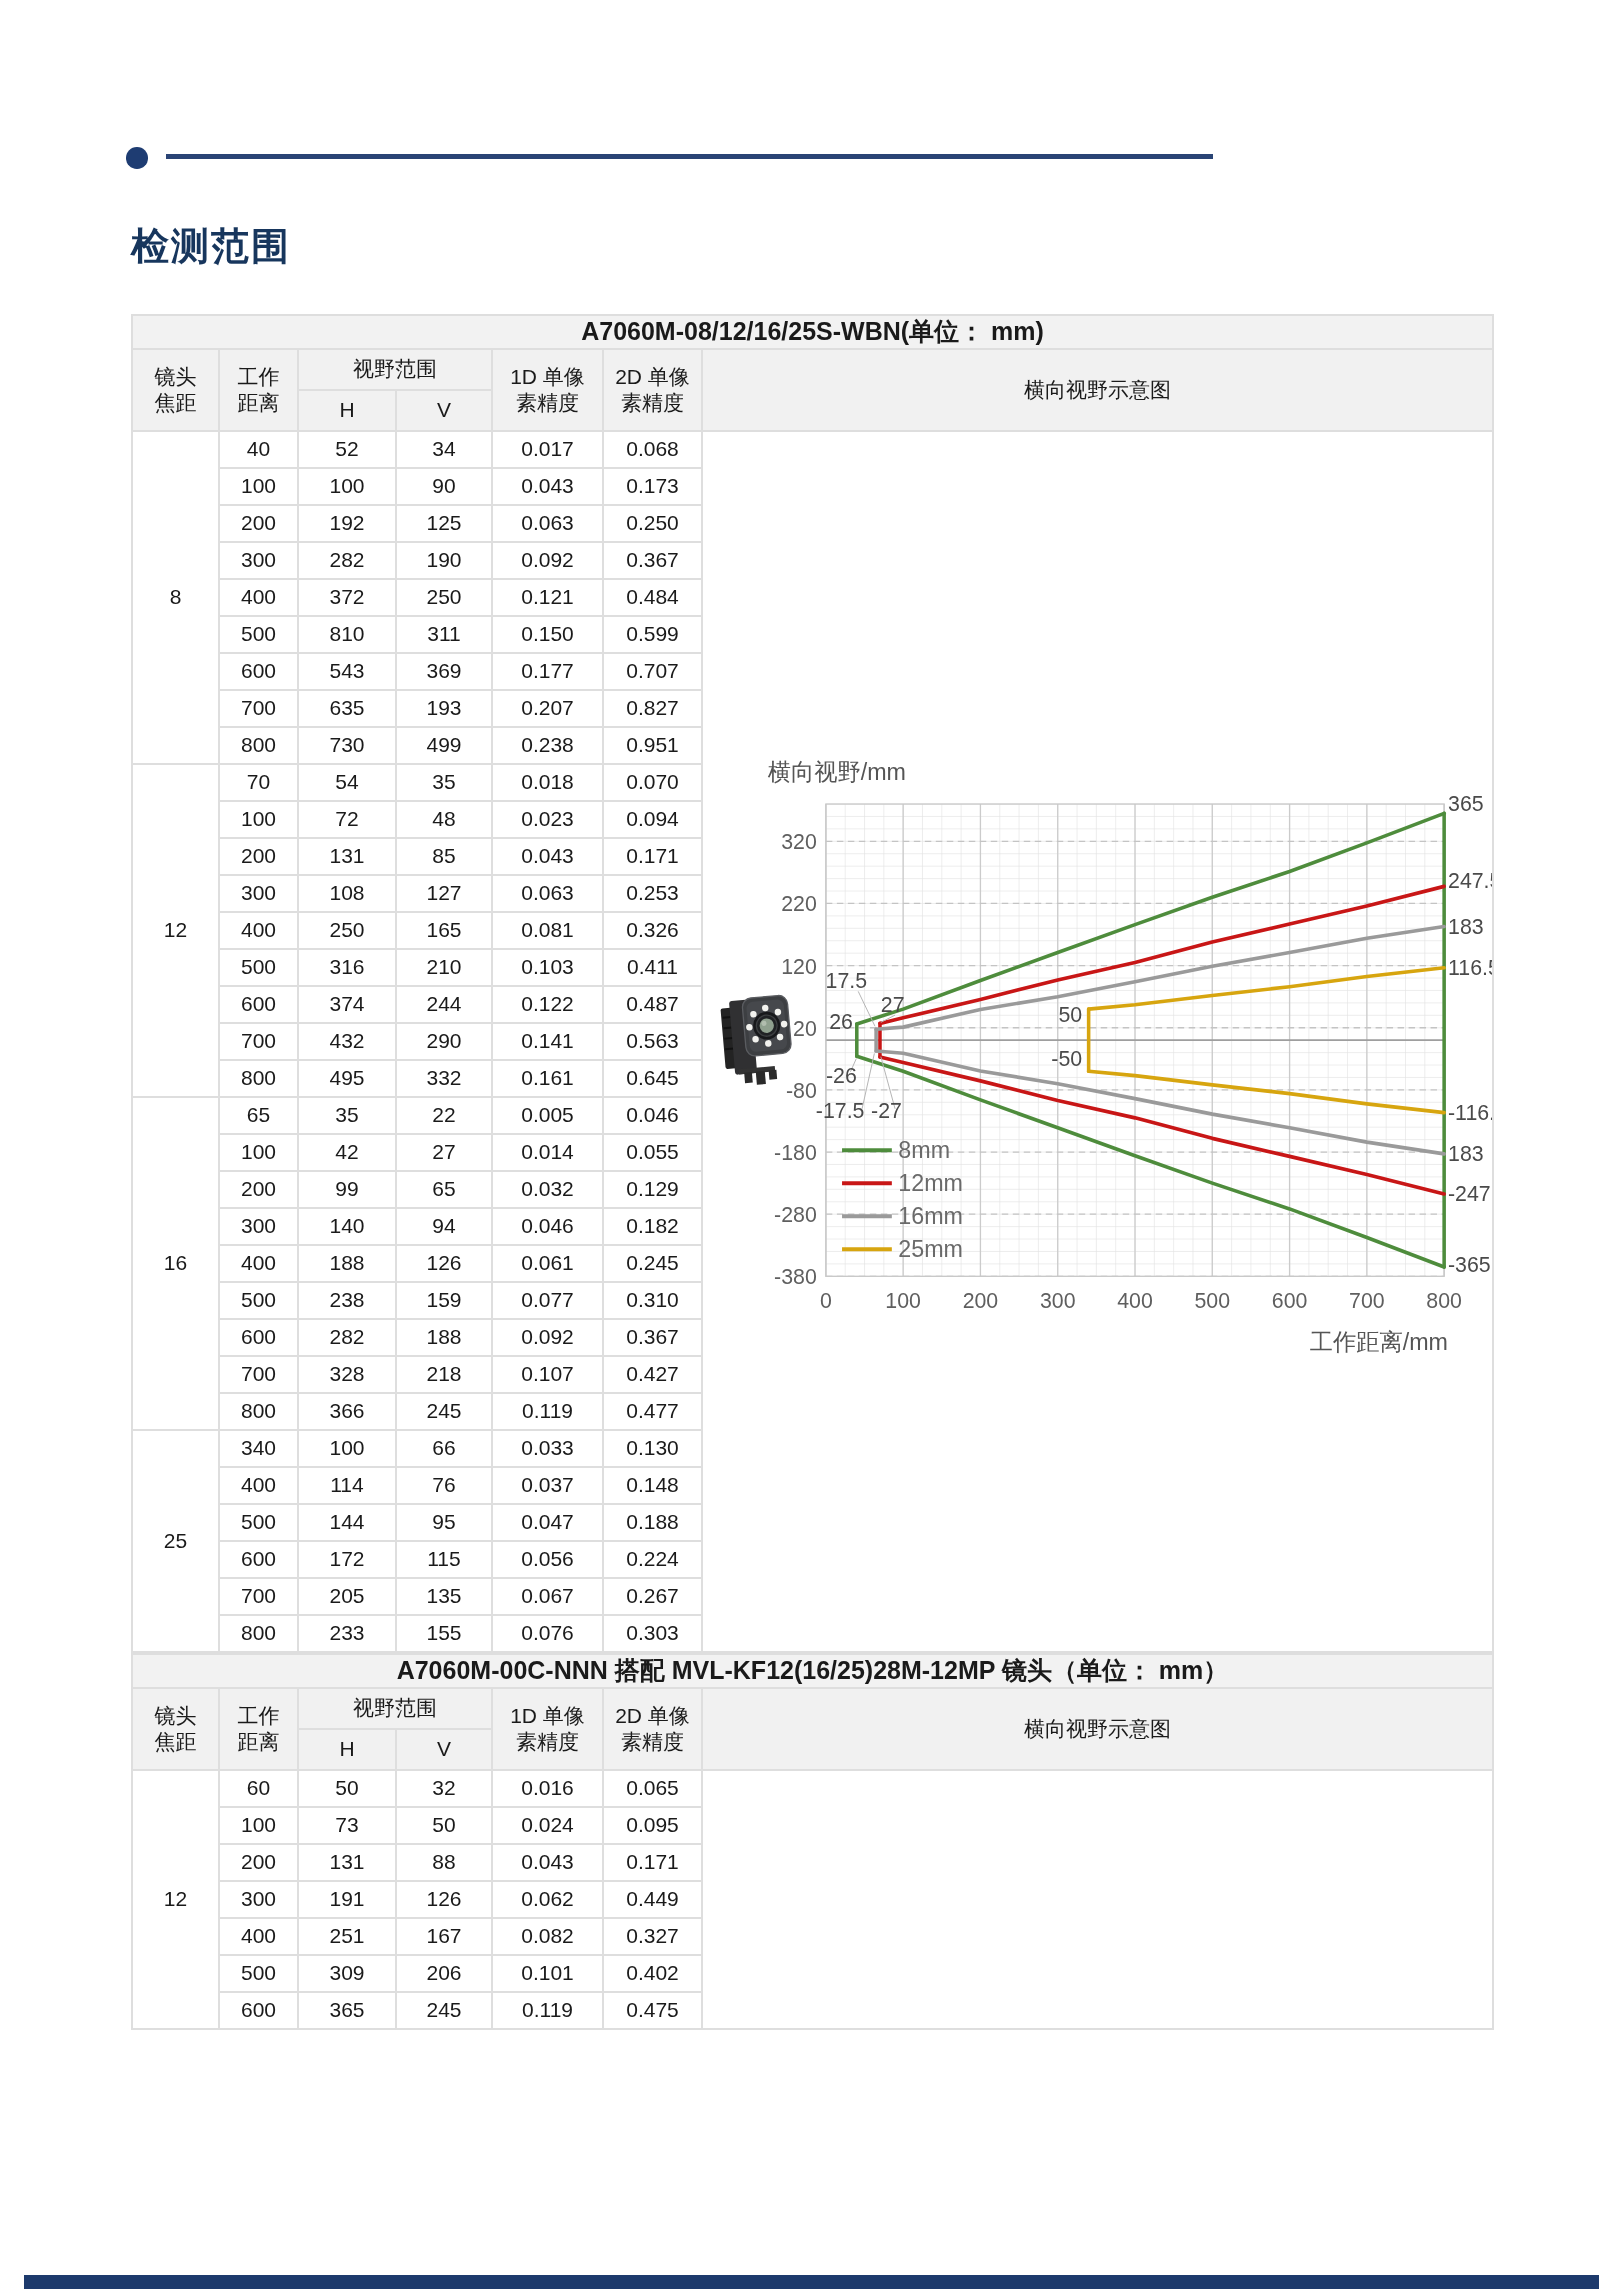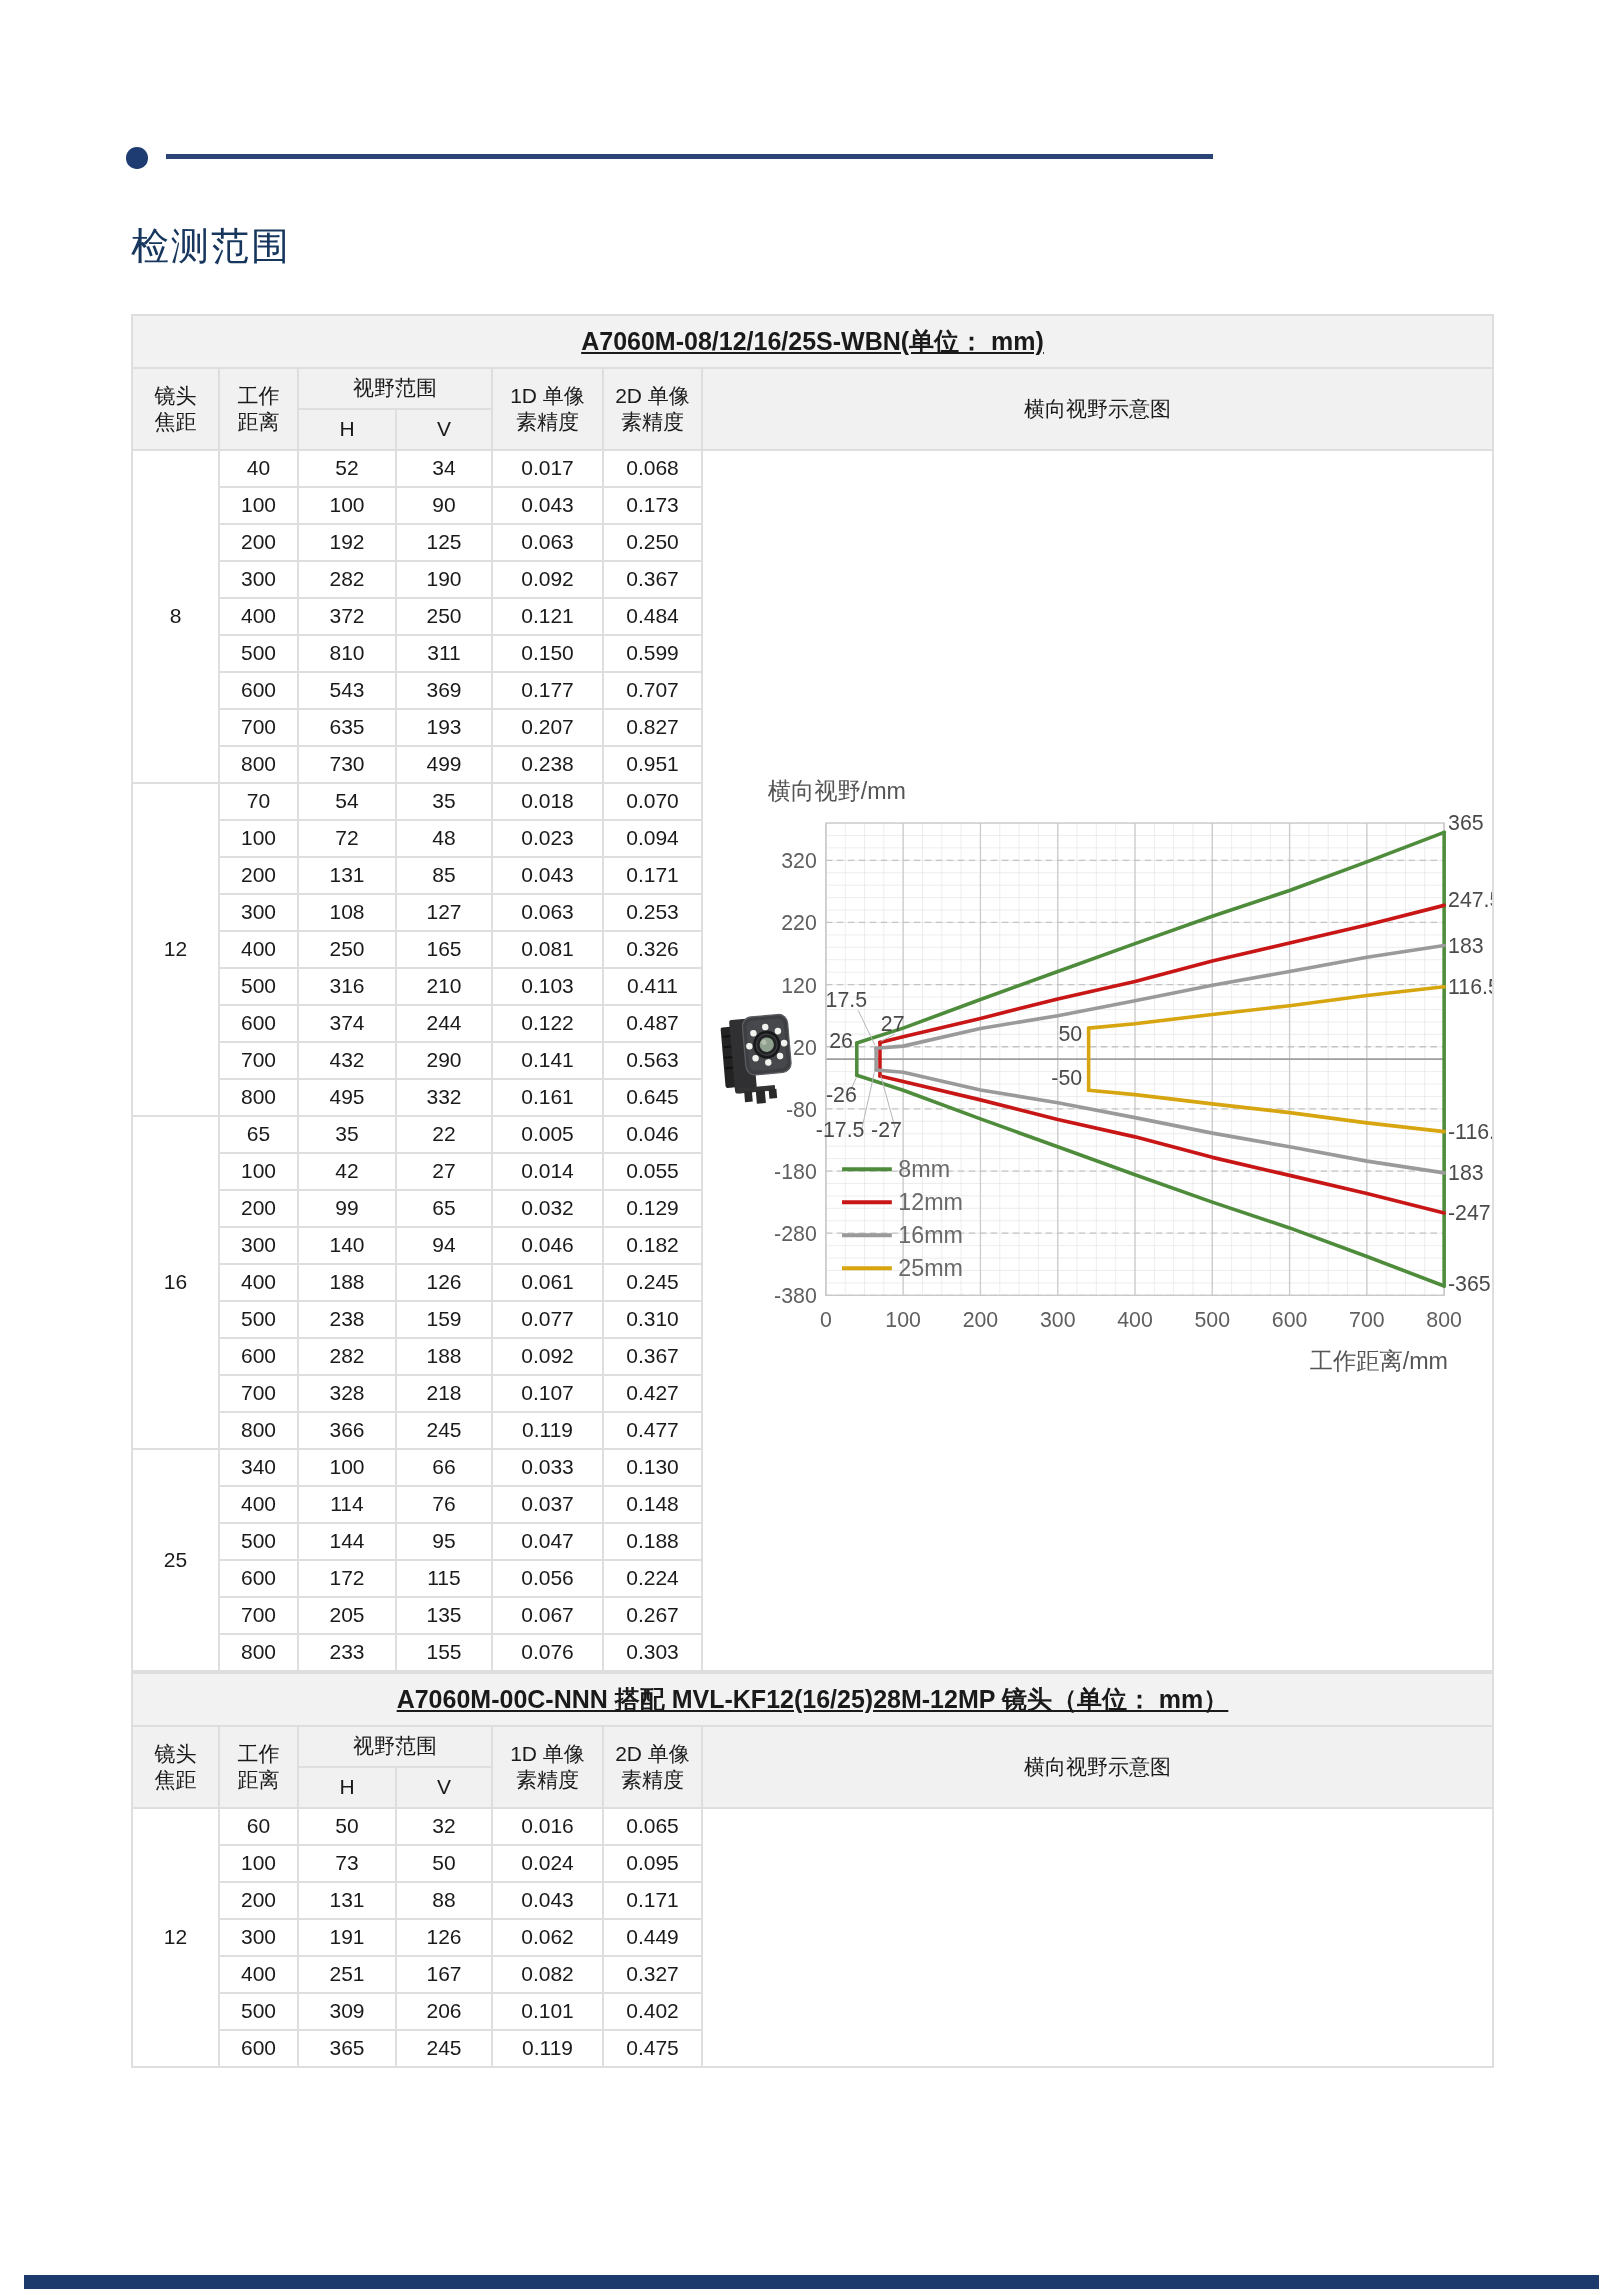--- a/index.html
+++ b/index.html
@@ -1,28 +1,28 @@
 <!DOCTYPE html>
 <html style="font-size:10.5px"><head>
 <meta charset="utf-8">
 <style>
   html,body{margin:0;padding:0;background:#ffffff;}
   .page{position:relative;width:1622px;height:2295px;background:#ffffff;
         font-family:"Liberation Sans", sans-serif;color:#1a1a1a;overflow:hidden;}
   .accent-dot{position:absolute;left:126px;top:147px;width:21.6px;height:21.6px;border-radius:50%;background:#1e3c72;}
   .accent-line{position:absolute;left:166px;top:154px;width:1047px;height:4.6px;background:#2a4475;}
-  .page-title{position:absolute;left:131px;top:221px;margin:0;font-size:38px;font-weight:normal;
+  .page-title{position:absolute;left:131px;top:221px;margin:0;font-size:38px;font-weight:bold;
               color:#17365d;letter-spacing:2px;}
   .tablewrap{position:absolute;left:131px;top:314px;width:1363px;}
   table.spec{width:1363px;border-collapse:separate;border-spacing:2px;background:#dedede;table-layout:fixed;}
   table.spec + table.spec{margin-top:0px;}
   table.spec th, table.spec td{background:#ffffff;text-align:center;vertical-align:middle;
       font-size:21px;font-weight:normal;padding:0;line-height:1.25;}
   table.spec th{background:#f1f1f1;}
-  tr.titlerow th{height:51px;font-size:25px;font-weight:600;background:#f2f2f2;text-decoration:underline;}
+  tr.titlerow th{height:32px;font-size:25px;font-weight:600;background:#f2f2f2;}
   tr.hdr1 th{height:39px;}
   tr.hdr2 th{height:39px;}
   td.data-cell, td.focal-cell{height:35px;}
   td.diagram-cell{position:relative;background:#ffffff;vertical-align:top;overflow:hidden;}
   svg text{font-family:"Liberation Sans", sans-serif;}
   .footer-bar{position:absolute;left:23.6px;top:2275px;width:1575px;height:14.4px;background:#1d3a6c;}
 </style>
 </head>
 <body>
 

